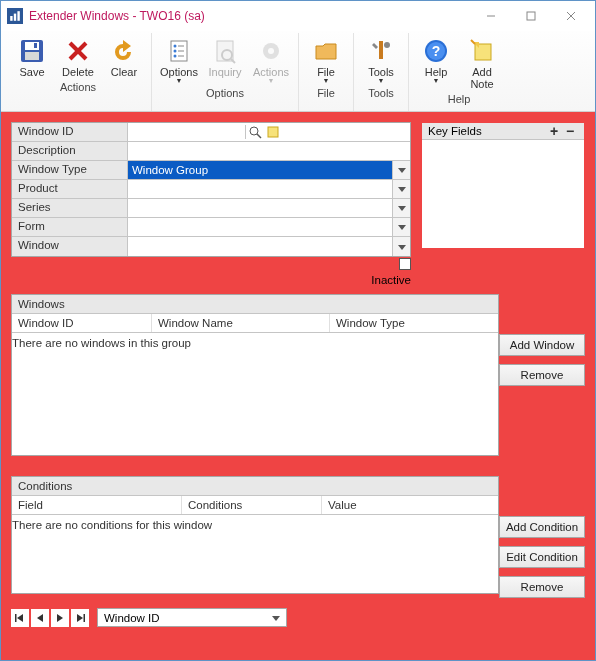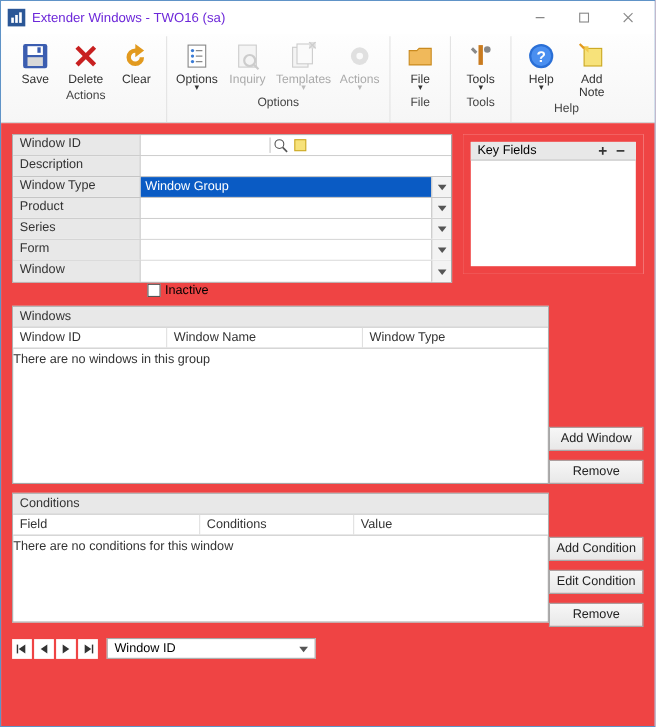--- a/index.html
+++ b/index.html
@@ -1,18 +1,18 @@
 <!DOCTYPE html>
 <html><head>
 <meta charset="utf-8">
 <style>
   * { box-sizing: border-box; font-family: "Segoe UI", Tahoma, sans-serif; }
   body { margin: 0; padding: 0; background: #fff; width: 596px; height: 661px; overflow: hidden; }
   .window { border: 1px solid #5f93c7; width: 596px; height: 661px; display: flex; flex-direction: column; background: #fff; }
-  .titlebar { height: 30px; background: #fff; display: flex; align-items: center; padding: 0 4px 0 6px; font-size: 12px; color: #6d28d9; }
+  .titlebar { height: 30px; background: #fff; display: flex; align-items: center; padding: 0 4px 0 6px; font-size: 12px; color: #be185d; }
   .titlebar .title-icon { width: 16px; height: 16px; background:#2b5797; margin-right:6px; display:flex; align-items:center; justify-content:center;}
   .titlebar .title-icon svg { width:12px; height:12px; }
   .titlebar .spacer { flex: 1; }
   .winbtn { width: 40px; height: 28px; display:flex; align-items:center; justify-content:center; color:#888;}
   .winbtn svg { width:10px; height:10px; stroke:#888; stroke-width:1; fill:none;}
   .ribbon { background: linear-gradient(#fefefe,#f6f6f6); border-bottom:1px solid #d0d0d0; display:flex; padding: 2px 4px 0 4px; }
   .rgroup { display:flex; flex-direction:column; align-items:center; padding: 0 4px 2px 4px; border-right:1px solid #e3e3e3;}
   .rgroup:last-child { border-right:none; }
   .ritems { display:flex; }
   .ritem { display:flex; flex-direction:column; align-items:center; width:46px; padding:4px 0 1px 0; font-size:11px; color:#333; }
@@ -26,25 +26,25 @@
   .formgrid { border:1px solid #a7a7a7; background:#fff; }
   .frow { display:flex; border-bottom:1px solid #c5c5c5; height:19px; align-items:stretch;}
   .frow:last-child { border-bottom:none;}
   .flab { width:116px; background:#e8e8e8; padding:2px 6px 0 6px; font-size:11.5px; color:#333; border-right:1px solid #c5c5c5;}
   .fval { flex:1; display:flex; align-items:center; background:#fff; position:relative;}
   .fval input { border:none; width:100%; font-size:11.5px; padding:1px 4px; outline:none; background:transparent;}
   .fval .sel { flex:1; height:100%; display:flex; align-items:center; padding:0 4px; font-size:11.5px;}
   .fval .sel.selected { background:#0a5bc4; color:#fff;}
   .fval .ddbtn { width:18px; height:100%; border-left:1px solid #c5c5c5; background:#f3f3f3; display:flex; align-items:center; justify-content:center;}
   .fval .iconbtn { width:18px; height:100%; display:flex; align-items:center; justify-content:center; }
-  .keyfields { width:164px; border:7px solid #ef4444; background:#fff; display:flex; flex-direction:column; height:127px;}
+  .keyfields { width:164px; border:1px solid #ef4444; background:#fff; display:flex; flex-direction:column; height:127px;}
   .kfhead { background:#e8e8e8; border-bottom:1px solid #c5c5c5; padding:2px 6px; font-size:11.5px; display:flex; align-items:center;}
   .kfhead .sp { flex:1;}
   .kfbtn { width:16px; text-align:center; font-size:14px; font-weight:bold; color:#333; line-height:12px;}
-  .inactive-row { display:flex; align-items:flex-start; padding:1px 0 0 123px; font-size:11.5px; gap:4px;}
+  .inactive-row { display:flex; align-items:flex-end; padding:1px 0 0 123px; font-size:11.5px; gap:4px;flex-direction:column;}
   .chk { width:12px; height:12px; border:1px solid #555; background:#fff;}
   .panel { border:1px solid #a7a7a7; background:#fff; display:flex; flex-direction:column;}
   .phead { background:#e8e8e8; border-bottom:1px solid #c5c5c5; padding:3px 6px; font-size:11.5px; color:#333;}
   .cols { display:flex; border-bottom:1px solid #c5c5c5; background:#fff;}
   .col { padding:3px 6px; font-size:11.5px; color:#333; border-right:1px solid #e0e0e0;}
   .col:last-child{border-right:none;}
   .empty { font-size:11.5px; color:#333; padding:4px 0;}
   .sidebtns { display:flex; flex-direction:column; gap:8px; width:86px;}
   .btn { background:linear-gradient(#f7f7f7,#e8e8e8); border:1px solid #a7a7a7; font-size:11.5px; padding:4px 2px; text-align:center; color:#222;}
   .midsection { display:flex; gap:0;}
@@ -141,33 +141,20 @@
         <div class="ritem disabled">
           <div class="ricon">
               <svg width="26" height="26">
                 <rect x="5" y="3" width="16" height="20" fill="#f4f4f4" stroke="#ccc"></rect>
                 <circle cx="15" cy="17" r="5" fill="none" stroke="#ccc" stroke-width="2"></circle>
                 <line x1="19" y1="21" x2="23" y2="25" stroke="#ccc" stroke-width="2"></line>
               </svg>
             </div>
           <span>Inquiry</span>
         </div>
-        <div class="ritem disabled" style="width:56px">
-          <div class="ricon">
-              <svg width="26" height="26">
-                <rect x="3" y="5" width="14" height="18" fill="#f4f4f4" stroke="#ccc"></rect>
-                <rect x="7" y="2" width="14" height="18" fill="#fafafa" stroke="#ccc"></rect>
-                <rect x="18" y="0" width="6" height="6" fill="#e0e0e0"></rect>
-                <line x1="18" y1="6" x2="24" y2="0" stroke="#ccc"></line>
-                <line x1="18" y1="0" x2="24" y2="6" stroke="#ccc"></line>
-              </svg>
-            </div>
-          <span>Templates</span>
-          <span class="dd">▼</span>
-        </div>
         <div class="ritem disabled">
           <div class="ricon">
               <svg width="26" height="26">
                 <circle cx="13" cy="13" r="8" fill="#e0e0e0"></circle>
                 <circle cx="13" cy="13" r="3" fill="#fafafa"></circle>
               </svg>
             </div>
           <span>Actions</span>
           <span class="dd">▼</span>
         </div>
@@ -340,27 +327,27 @@
       <div class="panel" style="flex:1;">
         <div class="phead">Windows</div>
         <div class="cols">
           <div class="col" style="width:140px">Window ID</div>
           <div class="col" style="width:178px">Window Name</div>
           <div class="col" style="flex:1">Window Type</div>
         </div>
         <div class="empty">There are no windows in this group</div>
         <div style="flex:1"></div>
       </div>
-      <div class="sidebtns" style="padding-top:40px;justify-content:flex-end;">
+      <div class="sidebtns" style="padding-top:40px;">
         <div class="btn">Add Window</div>
         <div class="btn">Remove</div>
       </div>
     </div>
 
-    <div class="midsection" style="height:118px;">
+    <div class="midsection" style="height:118px;margin-top:12px;">
       <div class="panel" style="flex:1;">
         <div class="phead">Conditions</div>
         <div class="cols">
           <div class="col" style="width:170px">Field</div>
           <div class="col" style="width:140px">Conditions</div>
           <div class="col" style="flex:1">Value</div>
         </div>
         <div class="empty">There are no conditions for this window</div>
         <div style="flex:1"></div>
       </div>

